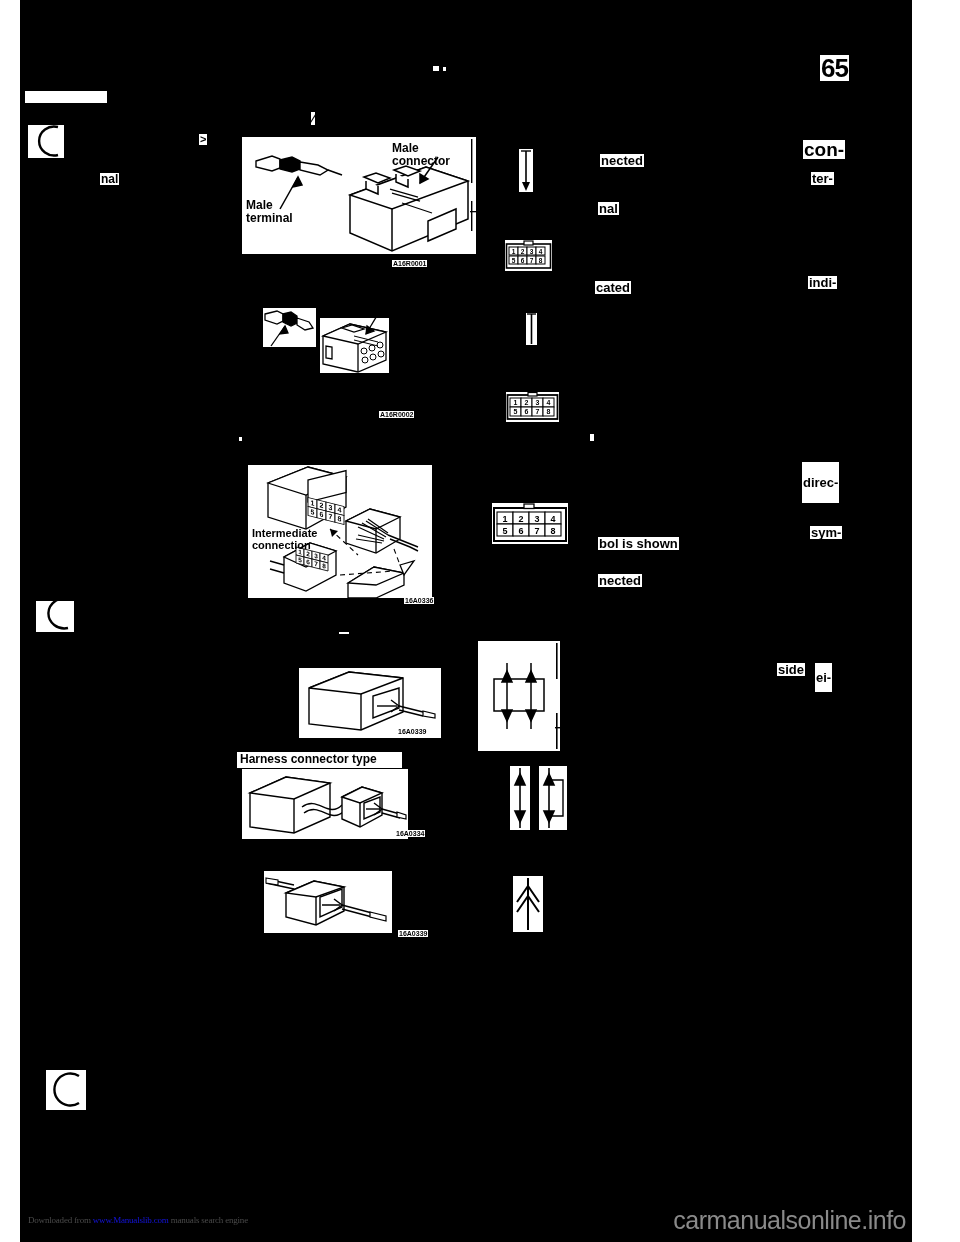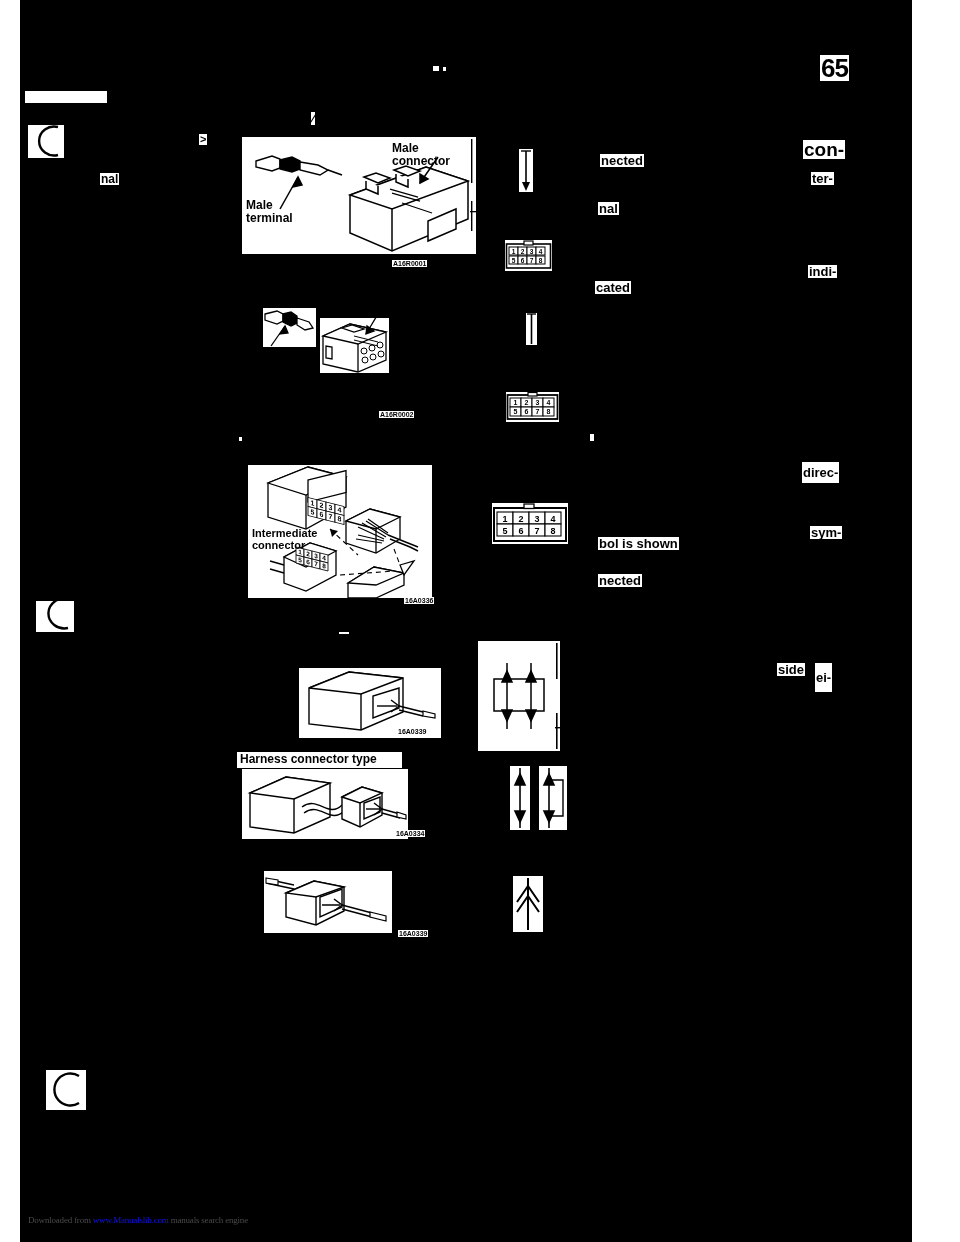--- a/index.html
+++ b/index.html
@@ -239,21 +239,21 @@
         <path d="M92 110 L146 106"></path>
         <path d="M146 84 L152 100"></path>
       </g>
       <g fill="none" stroke="#000" stroke-width="1.3">
         <path d="M152 100 L166 96 L156 110 Z" fill="#fff"></path>
       </g>
       <path d="M82 64 L90 66 L84 72 Z" fill="#000"></path>
     </svg>
   </div>
   <div class="figlabel" style="left:232px;top:528px;font-size:11px;">Intermediate
-connector</div>
+connection</div>
   <div class="figcode" style="left:384px;top:597px;">16A0336</div>
 
   <div class="wbox" style="left:319px;top:632px;width:10px;height:2px;"></div>
 
   <div class="fig" style="left:279px;top:668px;width:142px;height:70px;">
     <svg width="142" height="70" viewBox="0 0 142 70">
       <rect x="0" y="0" width="142" height="70" fill="#fff"></rect>
       <g fill="#fff" stroke="#000" stroke-width="1.4">
         <path d="M10 20 L10 56 L62 62 L104 44 L104 10 L50 4 Z"></path>
         <path d="M10 20 L50 4 L104 10 L62 26 Z"></path>
@@ -482,22 +482,23 @@
   </div>
 
   <div class="wtext" style="left:580px;top:154px;font-size:13px;padding:0 1px;">nected</div>
   <div class="wtext" style="left:578px;top:202px;font-size:13px;padding:0 1px;">nal</div>
   <div class="wtext" style="left:575px;top:281px;font-size:13px;padding:0 1px;">cated</div>
   <div class="wtext" style="left:578px;top:537px;font-size:13px;padding:0 1px;">bol is shown</div>
   <div class="wtext" style="left:578px;top:574px;font-size:13px;padding:0 1px;">nected</div>
 
   <div class="wtext" style="left:783px;top:140px;font-size:19px;padding:0 1px;">con-</div>
   <div class="wtext" style="left:791px;top:172px;font-size:13px;padding:0 1px;">ter-</div>
-  <div class="wtext" style="left:788px;top:265px;font-size:13px;padding:0 1px;">indi-</div>
-  <div class="wtext" style="left:782px;top:462px;font-size:13px;padding:4px 1px;">direc-</div>
+  <div class="wtext" style="left:788px;top:276px;font-size:13px;padding:0 1px;">indi-</div>
+  <div class="wtext" style="left:782px;top:462px;font-size:13px;padding:14px 1px;">direc-</div>
   <div class="wtext" style="left:790px;top:526px;font-size:13px;padding:0 1px;">sym-</div>
   <div class="wtext" style="left:757px;top:663px;font-size:13px;padding:0 1px;">side</div>
   <div class="wtext" style="left:795px;top:663px;font-size:13px;padding:8px 1px;">ei-</div>
 
   <div class="footer"></div>
   <div class="footleft"><span>Downloaded from </span><span class="lnk">www.Manualslib.com</span><span> manuals search engine</span></div>
+  <div class="footright">carmanualsonline.info</div>
 
 </div>
 
 </body></html>

